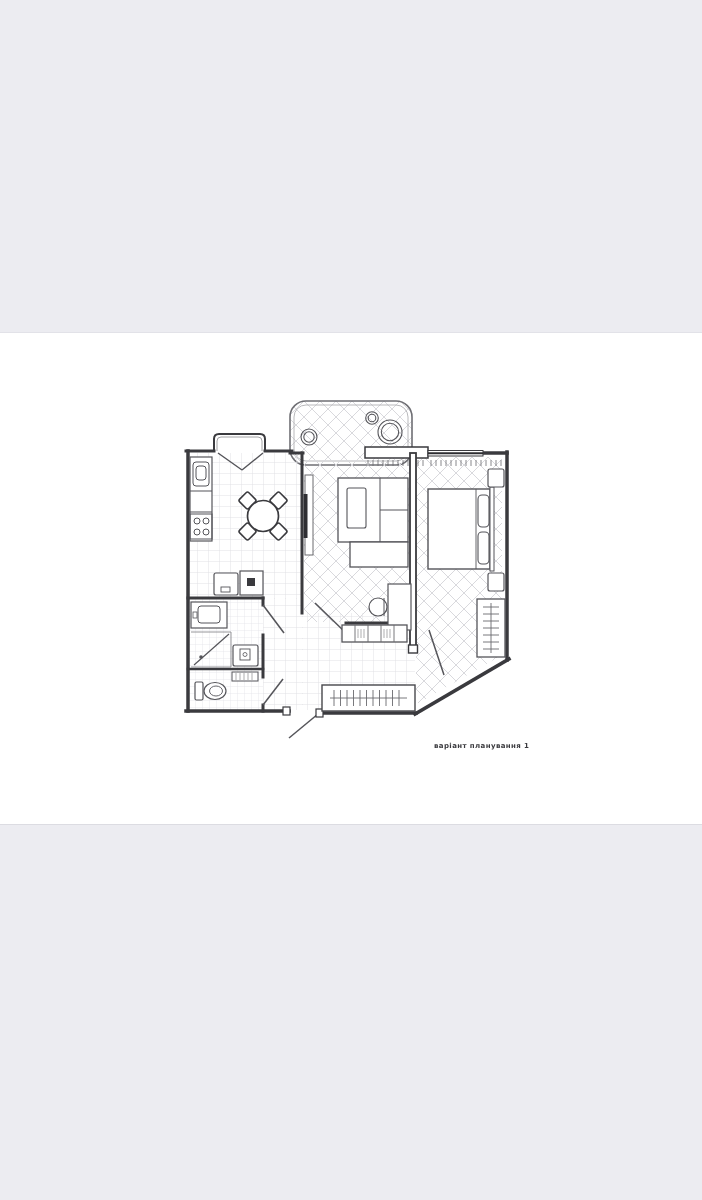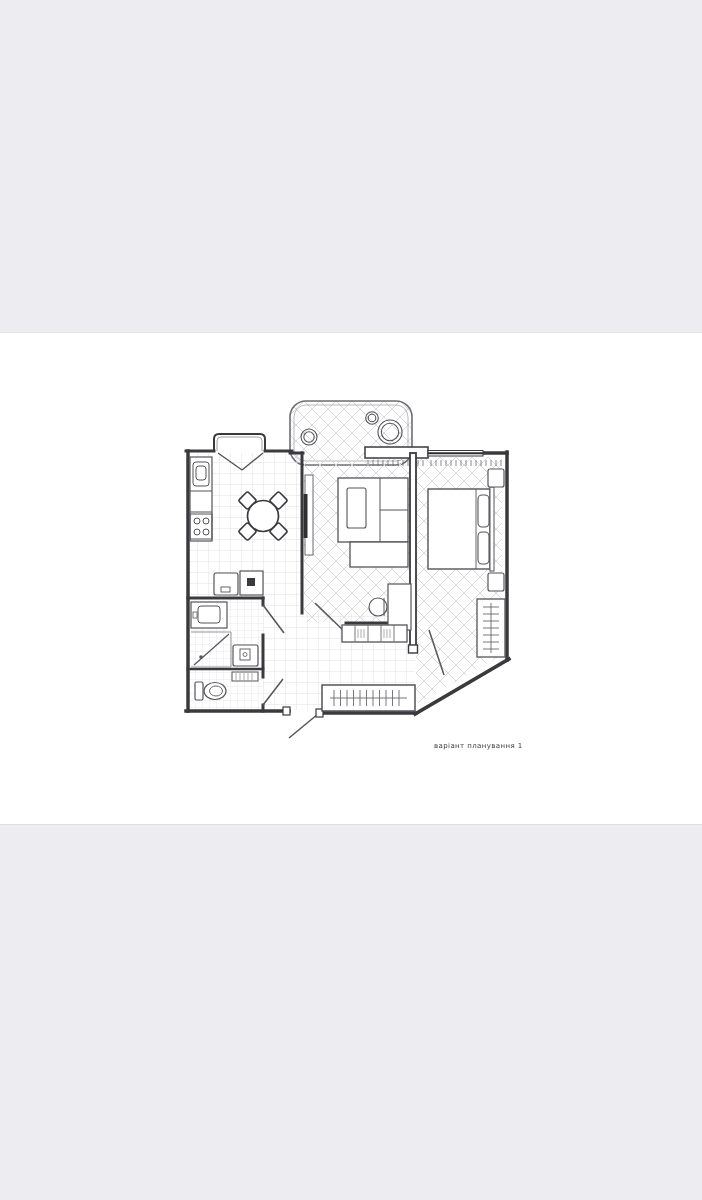--- a/index.html
+++ b/index.html
@@ -19,21 +19,21 @@
     border-bottom:1px solid #dcdce2;
   }
   .plan-svg{
     position:absolute;
     left:0;top:0;
   }
   .caption{
     position:absolute;
     left:434px;top:741px;
     font-size:7px;
-    font-weight:normal;
+    font-weight:bold;
     letter-spacing:.4px;
     color:#3a3a3e;
     white-space:nowrap;
   }
 </style>
 </head>
 <body>
 
 <div class="screen">
 

